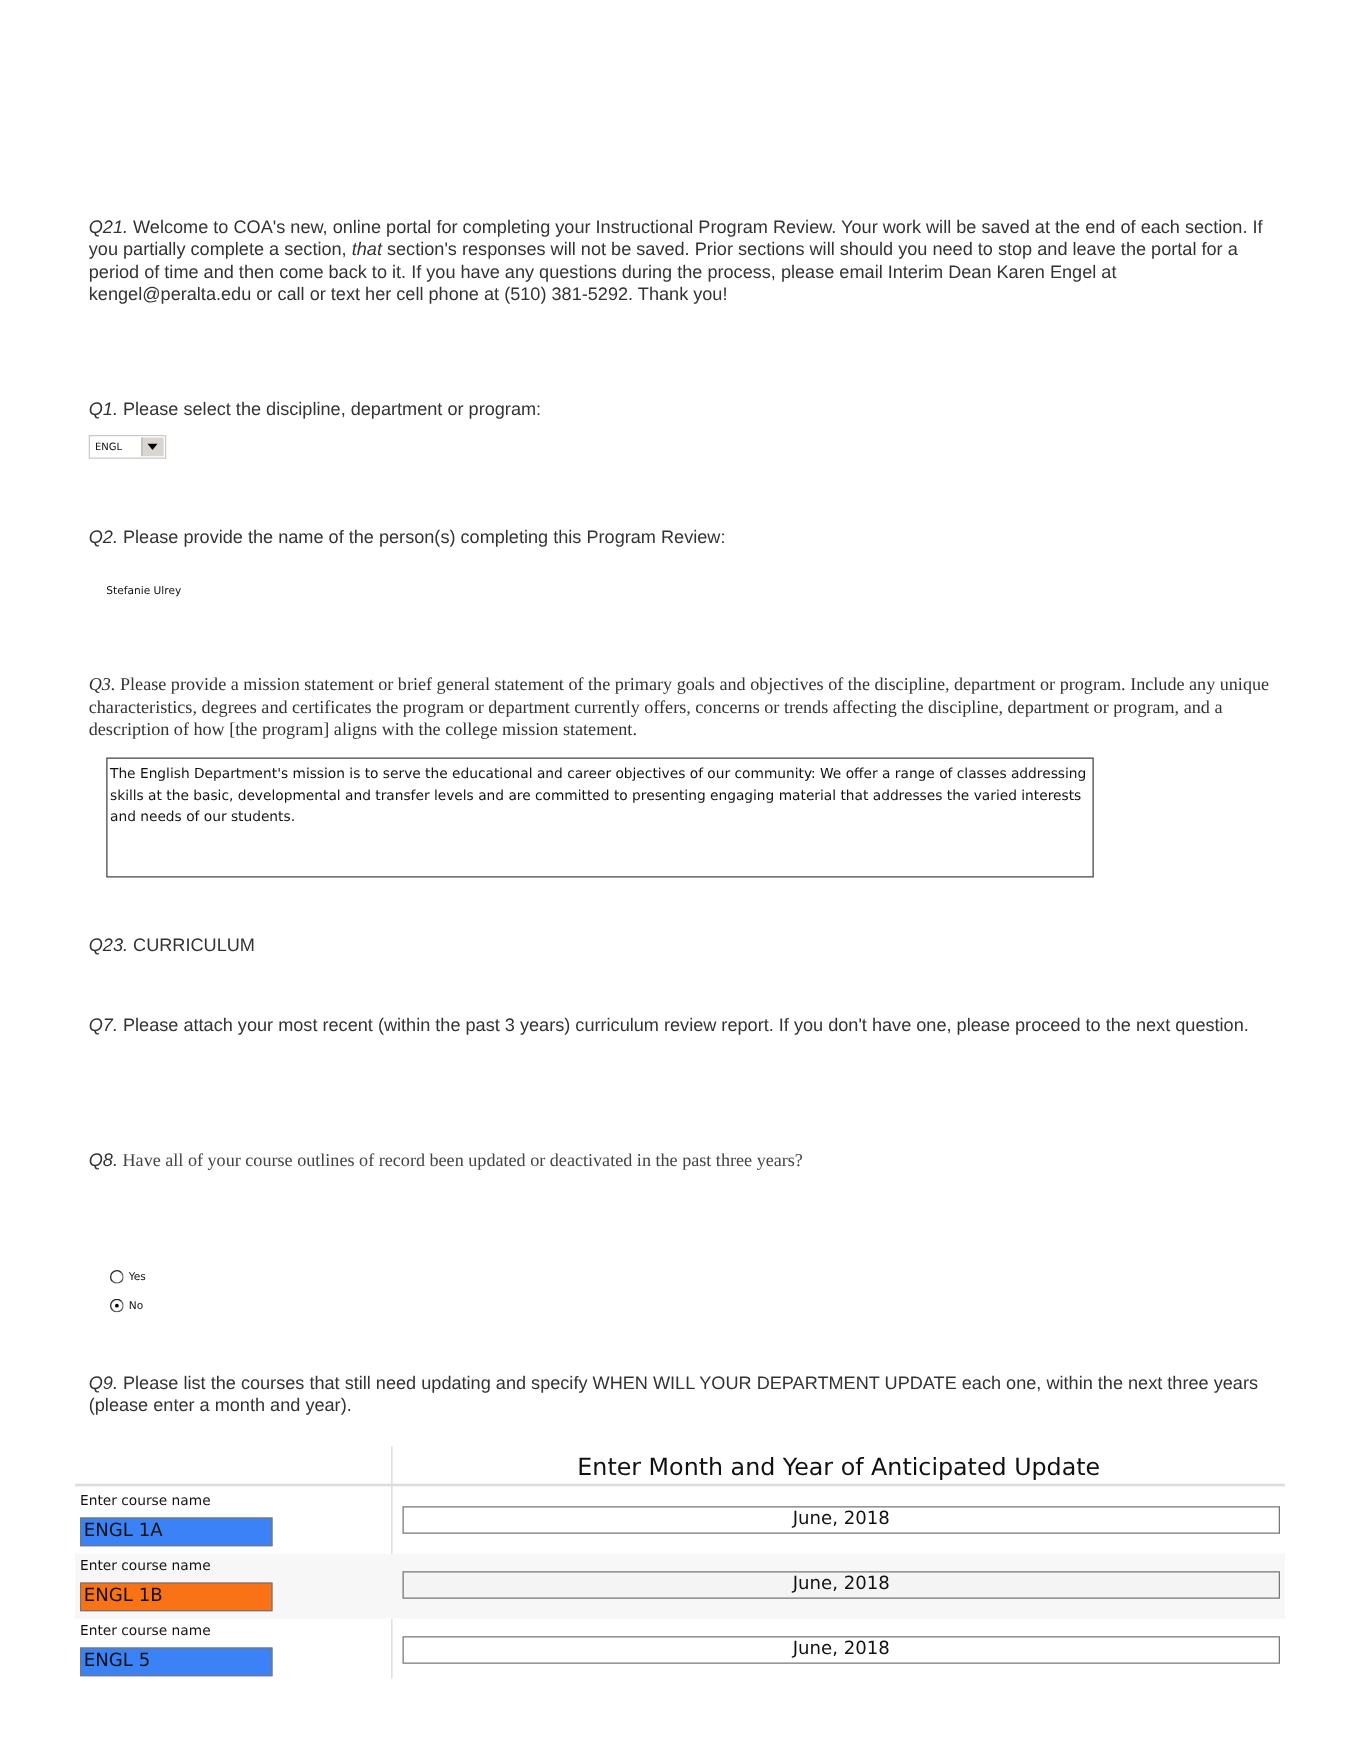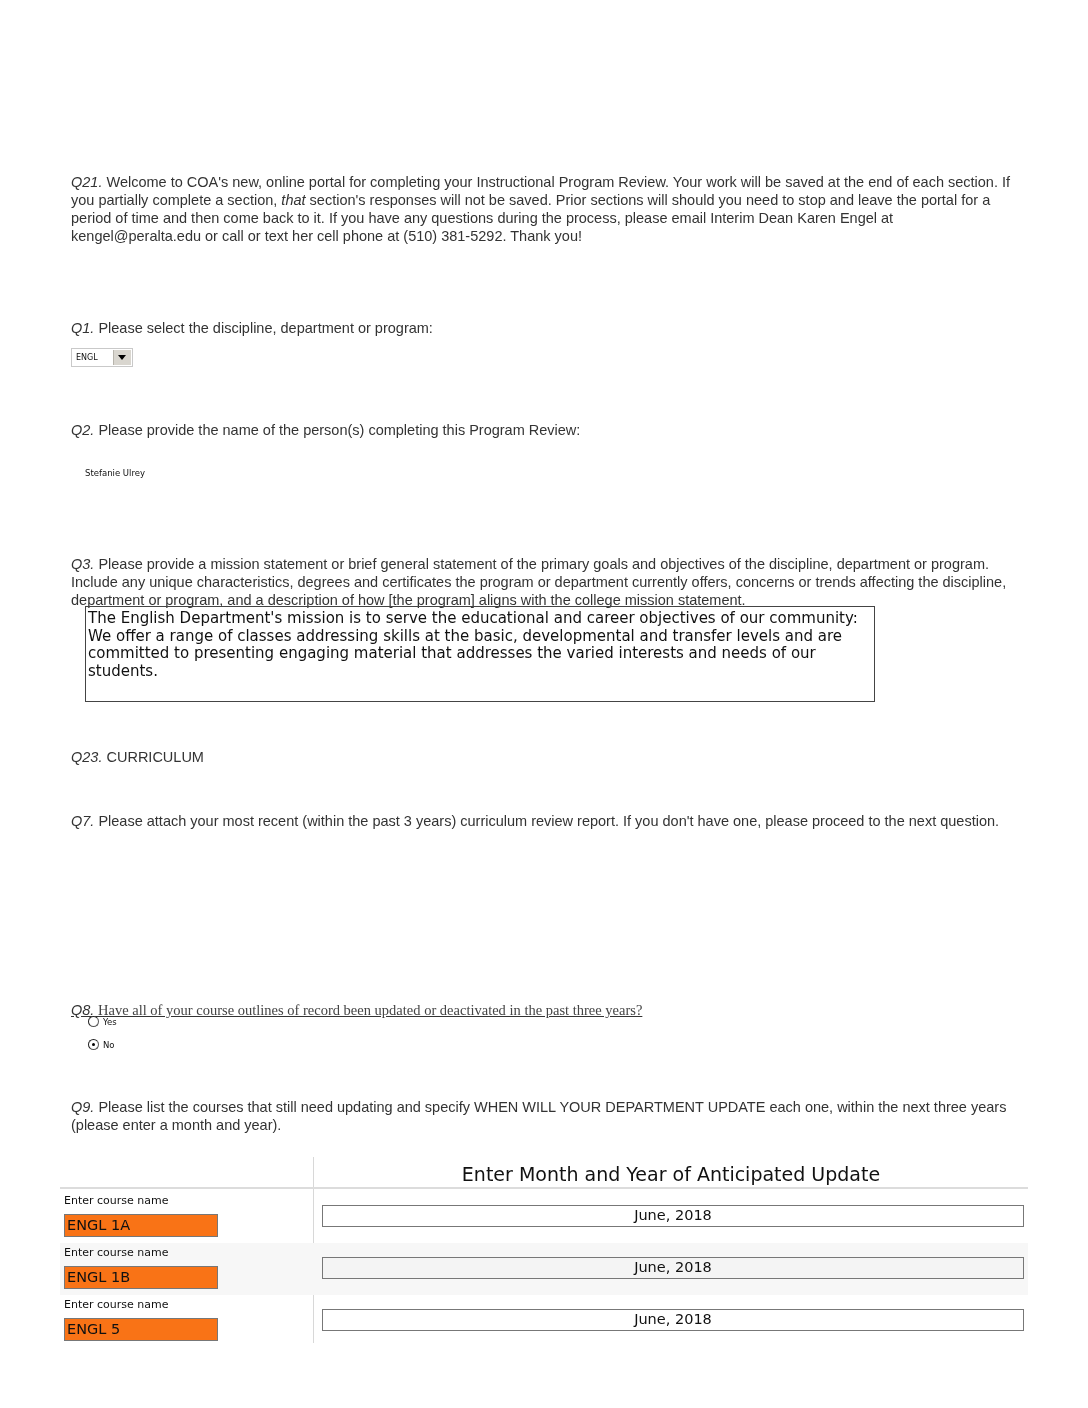--- a/index.html
+++ b/index.html
@@ -17,38 +17,38 @@
   .select .arrow { position: absolute; right: 1px; top: 1px; width: 17px; height: 15px;
                    background: #d9d6cf; border-left: 1px solid #b8b5ad; }
   .select .arrow::after { content: ""; position: absolute; left: 4px; top: 5px;
                    border-left: 4px solid transparent; border-right: 4px solid transparent;
                    border-top: 5px solid #000; }
 
   .name-val { position: absolute; left: 85px; top: 468px; font-size: 8.5px; }
 
   .mission { position: absolute; left: 85px; top: 606px; width: 790px; height: 96px;
              border: 1px solid #444; box-sizing: border-box; padding: 3px 2px;
-             font-size: 15px; line-height: 17.5px; }
+             font-size: 11px; line-height: 17.5px; }
 
   .radio-row { position: absolute; left: 88px; display: flex; align-items: center; gap: 4px; }
   .radio { width: 11px; height: 11px; border-radius: 50%; border: 1px solid #555;
            border-left-color: #222; border-top-color: #222; box-sizing: border-box; position: relative; background: #fff; }
   .radio.checked::after { content: ""; position: absolute; left: 3px; top: 3px; width: 3px; height: 3px;
            border-radius: 50%; background: #000; }
   .radio-label { font-size: 8.5px; }
 
   .tbl { position: absolute; left: 60px; top: 1157px; width: 968px; height: 186px; }
   .tbl .vline { position: absolute; left: 253px; top: 0; width: 1px; height: 186px; background: #d8d8d8; }
   .tbl .hline { position: absolute; left: 0; top: 30px; width: 968px; height: 2px; background: #dcdcdc; }
   .tbl .head { position: absolute; left: 254px; top: 6px; width: 714px; text-align: center; font-size: 19px; }
   .tbl .row { position: absolute; left: 0; width: 968px; height: 52px; }
   .tbl .row.alt { background: #f7f7f7; }
   .tbl .row .lbl { position: absolute; left: 4px; top: 3px; font-size: 11px; }
   .tbl .row .course { position: absolute; left: 4px; top: 23px; width: 154px; height: 23px;
-                      border: 1px solid #777; box-sizing: border-box; background: #f97316;
+                      border: 1px solid #777; box-sizing: border-box; background: #3b82f6;
                       font-size: 14.5px; padding: 2px 2px; }
   .tbl .row.alt .course { background: #f97316; }
   .tbl .row .date { position: absolute; left: 262px; top: 14px; width: 702px; height: 22px;
                     border: 1px solid #777; box-sizing: border-box; background: #fff;
                     font-size: 14.5px; text-align: center; line-height: 19px; }
   .tbl .row.alt .date { background: #f4f4f4; }
 </style>
 </head>
 <body>
 
@@ -62,34 +62,34 @@
 <div class="select hand">
   <span class="val">ENGL</span>
   <span class="arrow"></span>
 </div>
 
 <div class="q" style="top:421px;">
   <span class="num">Q2.</span><span> Please provide the name of the person(s) completing this Program Review:</span>
 </div>
 <div class="name-val hand">Stefanie Ulrey</div>
 
-<div class="q" style="top:555px;">
+<div class="q" style="top:539px;font-family:Liberation Serif, serif;">
   <span class="num">Q3.</span><span> Please provide a mission statement or brief general statement of the primary goals and objectives of the discipline, department or program.  Include any unique characteristics, degrees and certificates the program or department currently offers, concerns or trends affecting the discipline, department or program, and a description of how [the program] aligns with the college mission statement.</span>
 </div>
 <div class="mission hand">The English Department's mission is to serve the educational and career objectives of our community: We offer a range of classes addressing skills at the basic, developmental and transfer levels and are committed to presenting engaging material that addresses the varied interests and needs of our students.</div>
 
 <div class="q" style="top:748px;">
   <span class="num">Q23.</span><span> CURRICULUM</span>
 </div>
 
 <div class="q" style="top:792px;margin-top:20px;">
   <span class="num">Q7.</span><span> Please attach your most recent (within the past 3 years) curriculum review report.  If you don't have one, please proceed to the next question.</span>
 </div>
 
-<div class="q" style="top:1001px;text-decoration:underline;">
+<div class="q" style="top:920px;">
   <span class="num">Q8.</span><span class="serifq"> Have all of your course outlines of record been updated or deactivated in the past three years?</span>
 </div>
 <div class="radio-row hand" style="top:1016px;">
   <span class="radio"></span>
   <span class="radio-label">Yes</span>
 </div>
 <div class="radio-row hand" style="top:1039px;">
   <span class="radio checked"></span>
   <span class="radio-label">No</span>
 </div>

